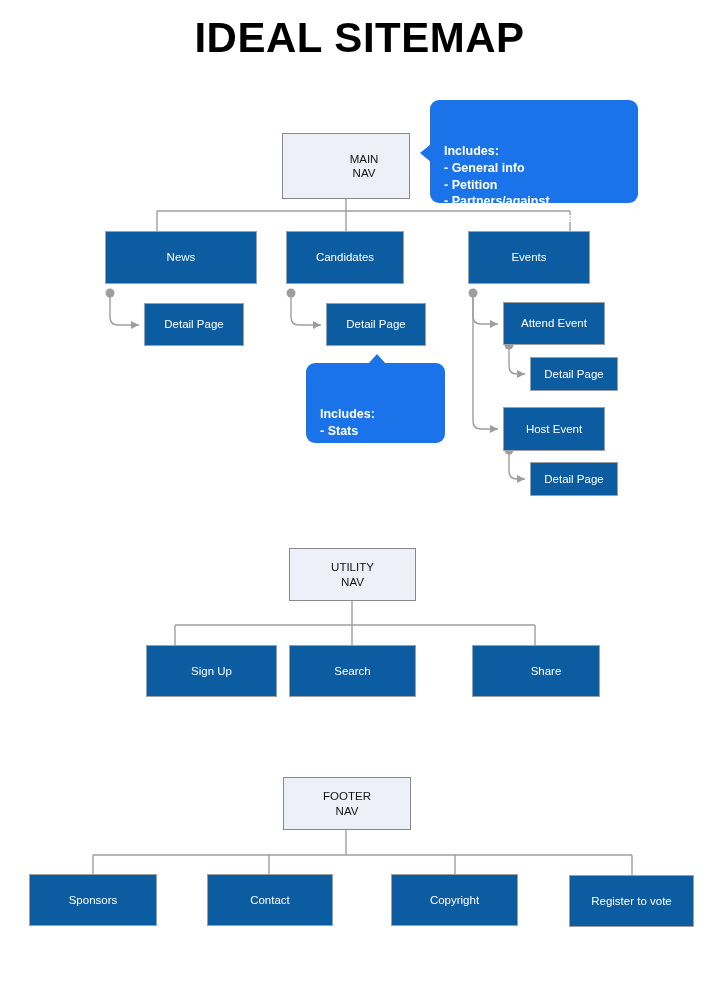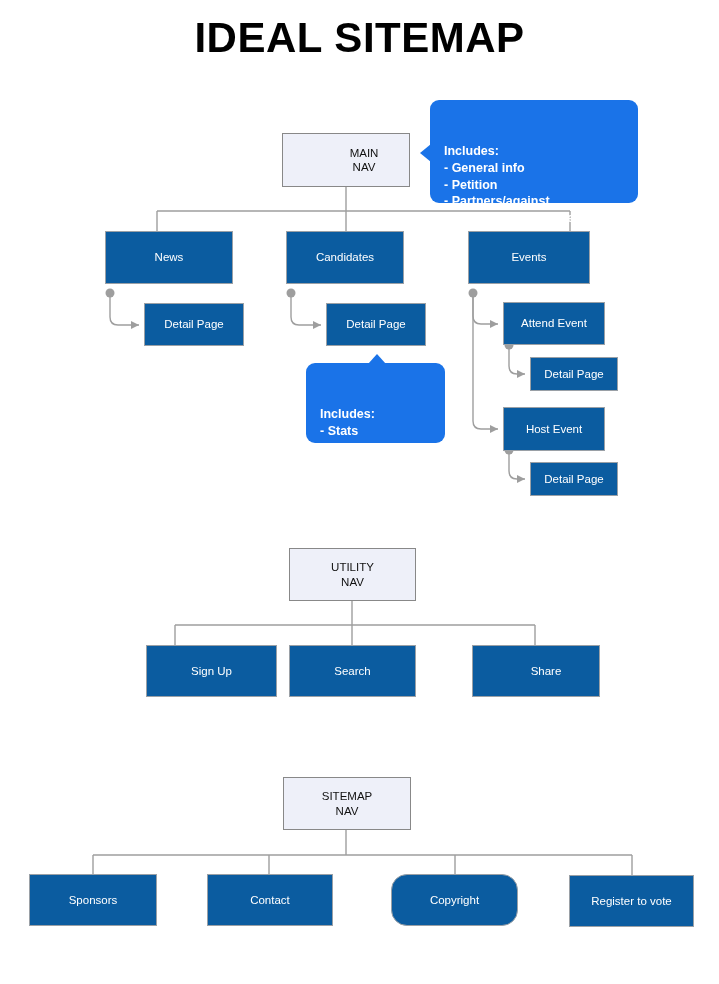--- a/index.html
+++ b/index.html
@@ -142,35 +142,35 @@
       <circle cx="110" cy="293" r="4.5"></circle>
       <circle cx="291" cy="293" r="4.5"></circle>
       <circle cx="473" cy="293" r="4.5"></circle>
       <circle cx="509" cy="345" r="4.5"></circle>
       <circle cx="509" cy="450" r="4.5"></circle>
     </g>
   </svg>
 
   <div class="title">IDEAL SITEMAP</div>
 
-  <div class="node nav" style="left:282px; top:133px; width:128px; height:54px;padding-left:36px;">
+  <div class="node nav" style="left:282px; top:133px; width:128px; height:66px;padding-left:36px;">
     <span style="white-space:pre-line;">MAIN
 NAV</span>
   </div>
 
   <div class="callout left-tail" style="left:430px; top:100px; width:208px; height:103px;">
     <span class="tail"></span>
     <span>Includes:
 - General info
 - Petition
 - Partners/against
 - The Save the Internet Act</span>
   </div>
 
-  <div class="node page" style="left:105px; top:231px; width:128px; height:53px;">
+  <div class="node page" style="left:105px; top:231px; width:152px; height:53px;">
     <span>News</span>
   </div>
   <div class="node page" style="left:144px; top:303px; width:100px; height:43px;">
     <span>Detail Page</span>
   </div>
 
   <div class="node page" style="left:286px; top:231px; width:118px; height:53px;">
     <span>Candidates</span>
   </div>
   <div class="node page" style="left:326px; top:303px; width:100px; height:43px;">
@@ -212,30 +212,30 @@
     <span>Sign Up</span>
   </div>
   <div class="node page" style="left:289px; top:645px; width:127px; height:52px;">
     <span>Search</span>
   </div>
   <div class="node page" style="left:472px; top:645px; width:128px; height:52px;padding-left:20px;">
     <span>Share</span>
   </div>
 
   <div class="node nav" style="left:283px; top:777px; width:128px; height:53px;">
-    <span style="white-space:pre-line;">SITEMAP
+    <span style="white-space:pre-line;">FOOTER
 NAV</span>
   </div>
 
   <div class="node page" style="left:29px; top:874px; width:128px; height:52px;">
     <span>Sponsors</span>
   </div>
   <div class="node page" style="left:207px; top:874px; width:126px; height:52px;">
     <span>Contact</span>
   </div>
-  <div class="node page" style="left:391px; top:874px; width:127px; height:52px;border-radius:16px;">
+  <div class="node page" style="left:391px; top:874px; width:127px; height:52px;">
     <span>Copyright</span>
   </div>
   <div class="node page" style="left:569px; top:875px; width:125px; height:52px;">
     <span>Register to vote</span>
   </div>
 
 </div>
 
 </body></html>

